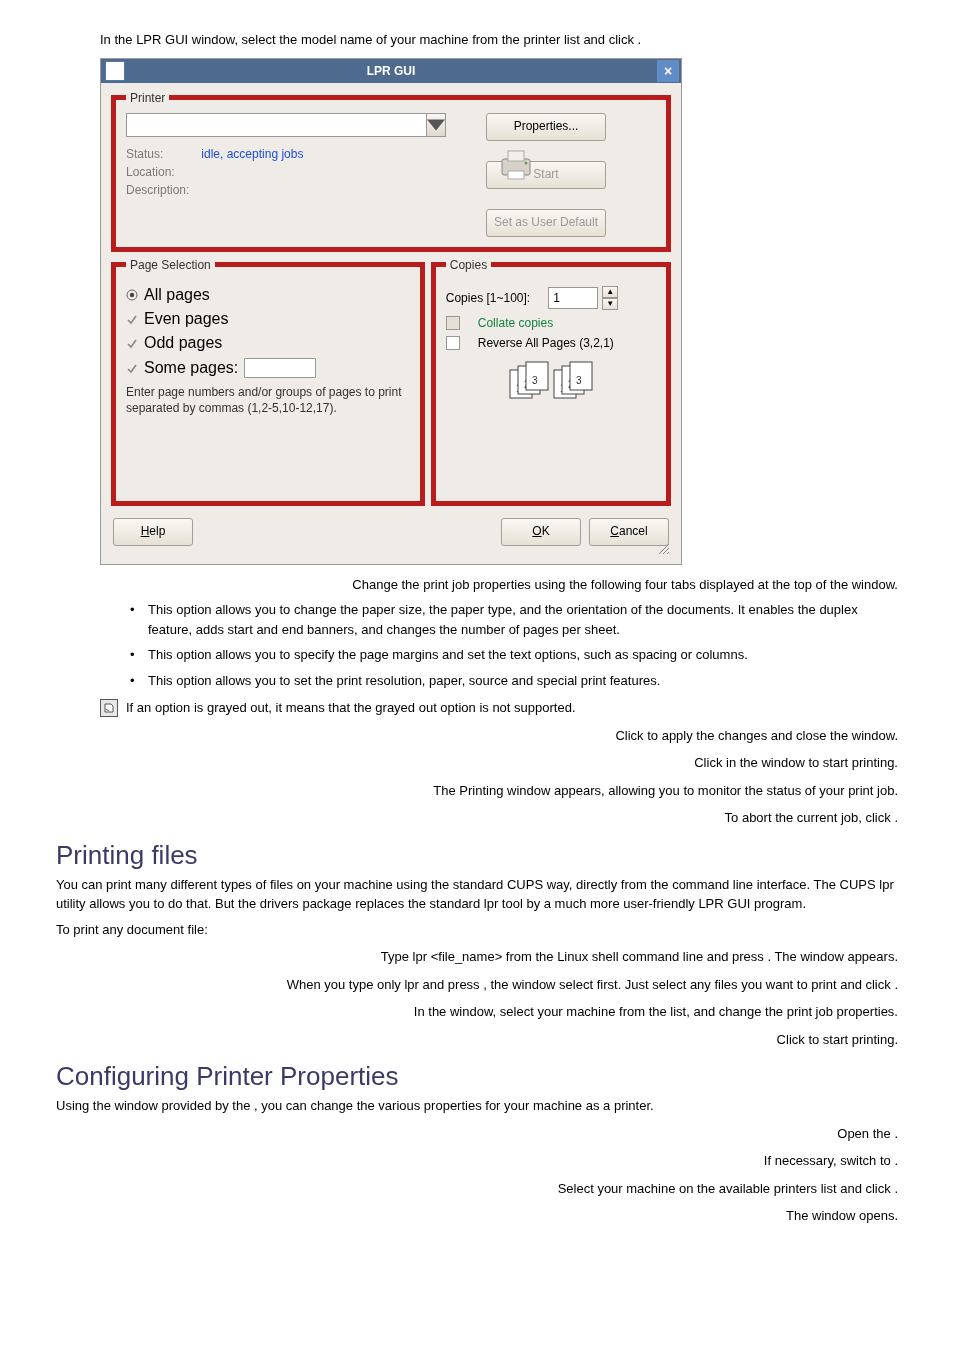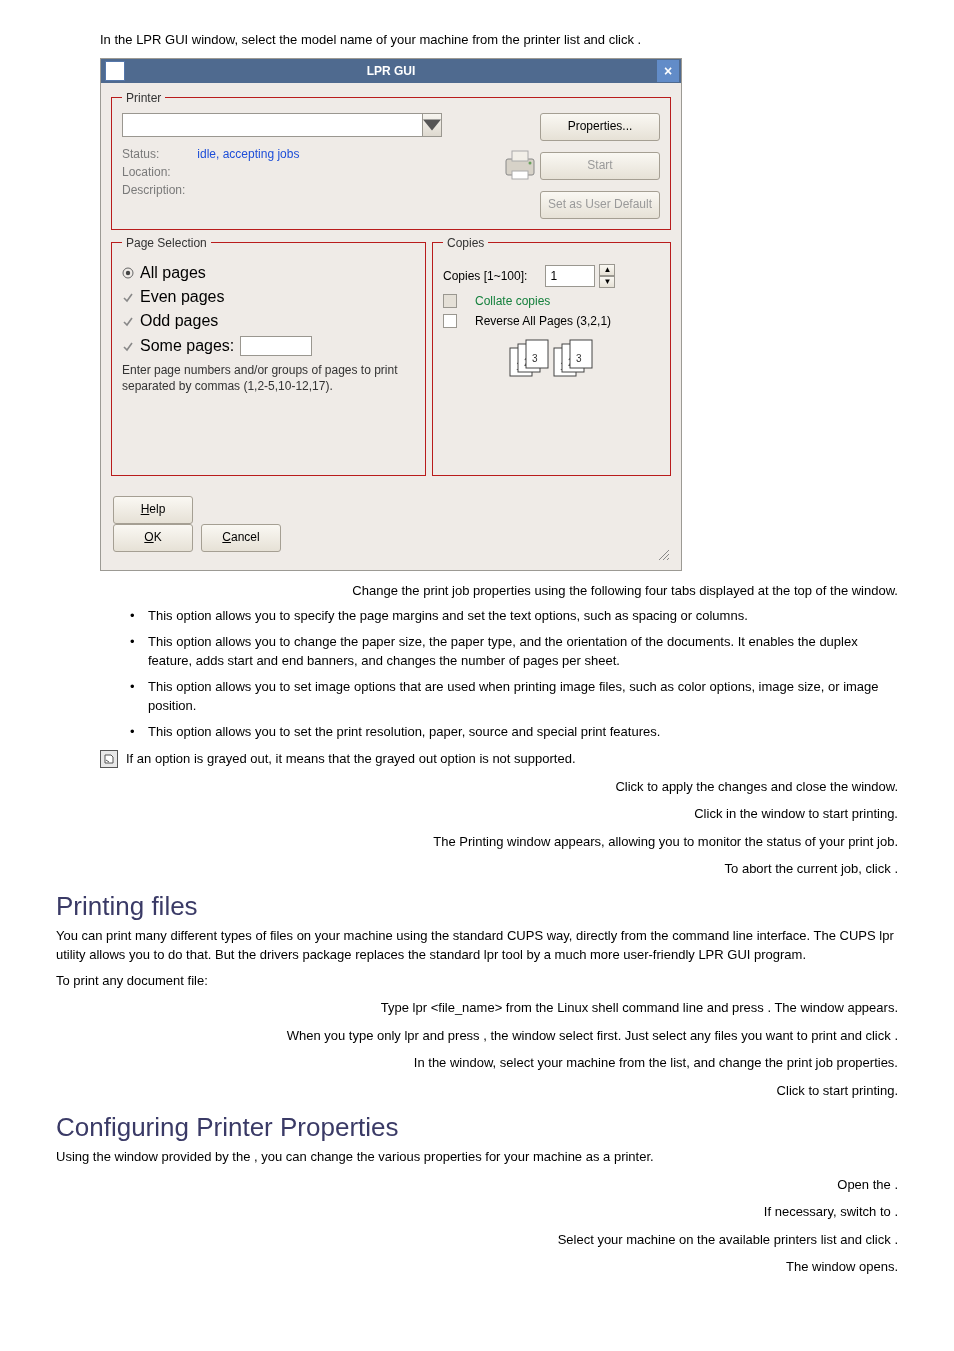--- a/index.html
+++ b/index.html
@@ -54,42 +54,42 @@
     font-weight: bold;
     text-align: center;
     line-height: 22px;
     font-size: 14px;
     cursor: pointer;
   }
   .window-body {
     padding: 8px 10px 10px 10px;
   }
   fieldset.groupbox {
-    border: 1px solid #b91c1c;
+    border: 5px solid #b91c1c;
     margin: 0 0 6px 0;
     padding: 8px 10px 10px 10px;
   }
   fieldset.groupbox > legend {
     padding: 0 4px;
     font-size: 12px;
     color: #333;
   }
   .printer-row {
     display: flex;
     gap: 10px;
   }
   .printer-left {
     flex: 1;
   }
   .printer-right {
     width: 170px;
     display: flex;
     flex-direction: column;
-    gap: 11px;
-    align-items: flex-end;
+    gap: 20px;
+    align-items: flex-start;
   }
   .dropdown-stub {
     width: 318px;
     height: 22px;
     border: 1px solid #9a9790;
     background: #fff;
     margin-bottom: 10px;
     position: relative;
   }
   .dropdown-arrow {
@@ -217,23 +217,22 @@
     background: #e5e0d7;
   }
   .copies-diagram {
     text-align: center;
     margin-top: 8px;
   }
   .copies-diagram svg { width: 90px; height: 46px; }
   .bottom-row {
     display: flex;
     justify-content: space-between;
-    margin-top: 20px;
+    margin-top: 12px;
     padding: 0 2px;
-    flex-direction: column;
   }
   .bottom-row .btn { width: 78px; }
   .u { text-decoration: underline; }
   .resizer {
     text-align: right;
     height: 12px;
     margin-top: -4px;
     padding-right: 2px;
     color: #888;
   }
@@ -453,23 +452,22 @@
           <line x1="6" y1="12" x2="12" y2="6" stroke="#888"></line>
           <line x1="10" y1="12" x2="12" y2="10" stroke="#888"></line>
         </svg>
       </div>
     </div>
   </div>
 </div>
 
 <p class="body-para">Change the print job properties using the following four tabs displayed at the top of the window.</p>
 <ul class="doc-ul">
+  <li><span> This option allows you to change the paper size, the paper type, and the orientation of the documents. It enables the duplex feature, adds start and end banners, and changes the number of pages per sheet.</span></li>
   <li><span> This option allows you to specify the page margins and set the text options, such as spacing or columns.</span></li>
-  <li><span> This option allows you to change the paper size, the paper type, and the orientation of the documents. It enables the duplex feature, adds start and end banners, and changes the number of pages per sheet.</span></li>
-  <li><span> This option allows you to set image options that are used when printing image files, such as color options, image size, or image position.</span></li>
   <li><span> This option allows you to set the print resolution, paper, source and special print features.</span></li>
 </ul>
 
 <div class="note-row">
   <span class="note-icon">
     <svg viewBox="0 0 10 10">
         <path d="M1 1 L7 1 L9 3 L9 9 L1 9 Z" fill="#fff" stroke="#555"></path>
         <path d="M2 6 L5 8" stroke="#555"></path>
       </svg>
   </span>

